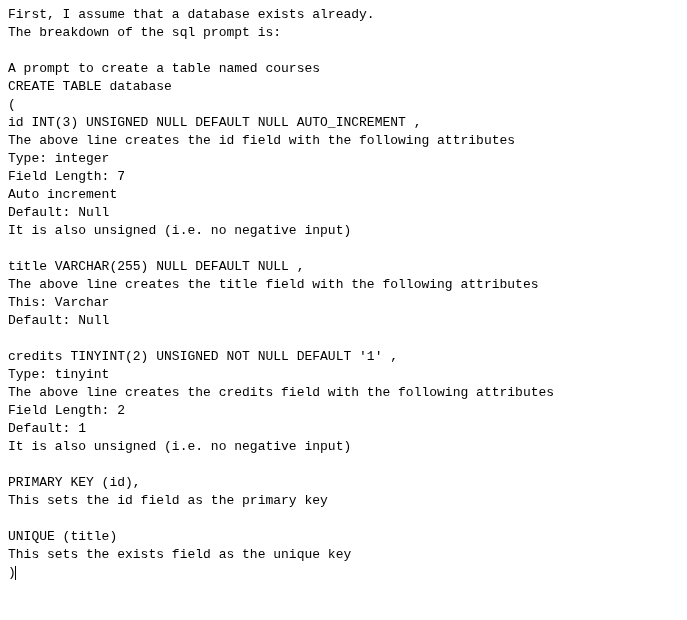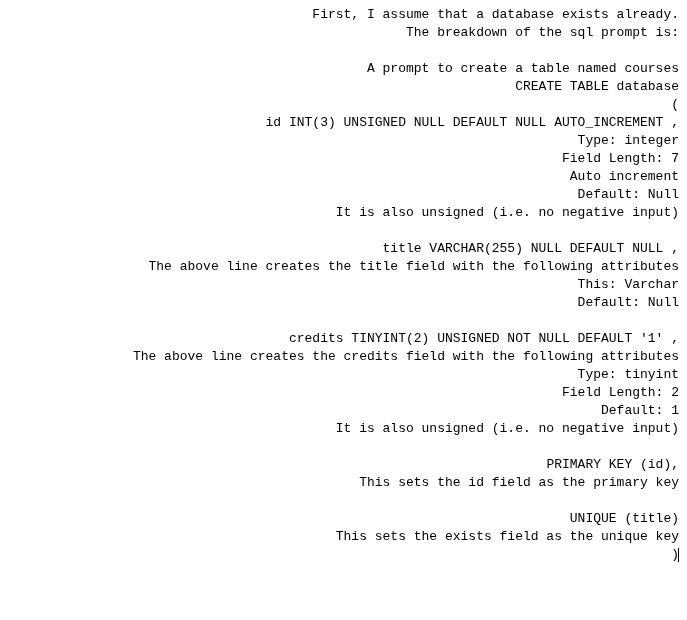--- a/index.html
+++ b/index.html
@@ -9,21 +9,20 @@
       font-family: "Courier New", Courier, monospace;
       font-size: 13px;
       line-height: 18px;
       color: #000000;
       width: 687px;
       box-sizing: border-box;
     }
     .line {
       white-space: pre;
       min-height: 18px;
-      text-align: right;
     }
     .caret {
       display: inline-block;
       width: 1px;
       height: 14px;
       background: #000;
       vertical-align: text-bottom;
       margin-left: -1px;
     }
   </style>
@@ -31,34 +30,35 @@
 <body>
 
 <div id="doc">
     <div class="line">First, I assume that a database exists already.</div>
     <div class="line">The breakdown of the sql prompt is:</div>
     <div class="line">&nbsp;</div>
     <div class="line">A prompt to create a table named courses</div>
     <div class="line">CREATE TABLE database</div>
     <div class="line">(</div>
     <div class="line">id INT(3) UNSIGNED NULL DEFAULT NULL AUTO_INCREMENT ,</div>
+    <div class="line">The above line creates the id field with the following attributes</div>
     <div class="line">Type: integer</div>
     <div class="line">Field Length: 7</div>
     <div class="line">Auto increment</div>
     <div class="line">Default: Null</div>
     <div class="line">It is also unsigned (i.e. no negative input)</div>
     <div class="line">&nbsp;</div>
     <div class="line">title VARCHAR(255) NULL DEFAULT NULL ,</div>
     <div class="line">The above line creates the title field with the following attributes</div>
     <div class="line">This: Varchar</div>
     <div class="line">Default: Null</div>
     <div class="line">&nbsp;</div>
     <div class="line">credits TINYINT(2) UNSIGNED NOT NULL DEFAULT '1' ,</div>
+    <div class="line">Type: tinyint</div>
     <div class="line">The above line creates the credits field with the following attributes</div>
-    <div class="line">Type: tinyint</div>
     <div class="line">Field Length: 2</div>
     <div class="line">Default: 1</div>
     <div class="line">It is also unsigned (i.e. no negative input)</div>
     <div class="line">&nbsp;</div>
     <div class="line">PRIMARY KEY (id),</div>
     <div class="line">This sets the id field as the primary key</div>
     <div class="line">&nbsp;</div>
     <div class="line">UNIQUE (title)</div>
     <div class="line">This sets the exists field as the unique key</div>
     <div class="line">)<span class="caret"></span></div>

